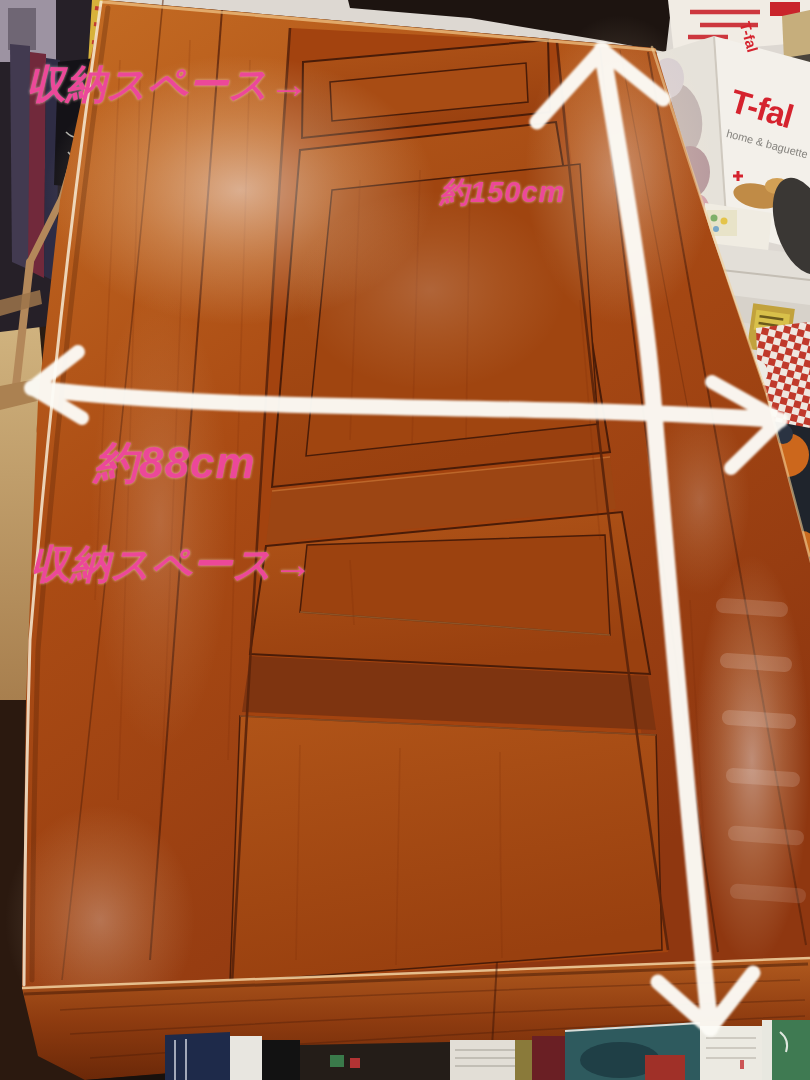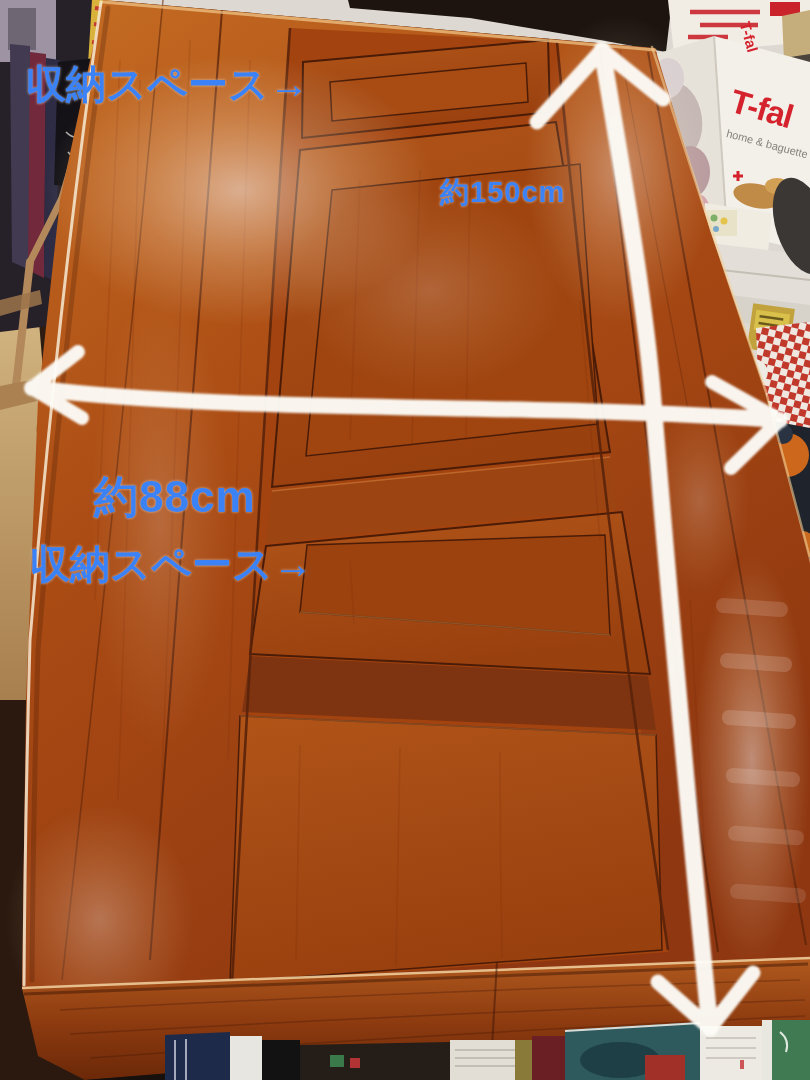--- a/index.html
+++ b/index.html
@@ -3,27 +3,28 @@
 <meta charset="utf-8">
 <style>
   html,body{margin:0;padding:0;background:#111;}
   #stage{
     position:relative;width:810px;height:1080px;overflow:hidden;
     font-family:"Liberation Sans","DejaVu Sans",sans-serif;
     background:#3a2417;
   }
   #scene{position:absolute;left:0;top:0;z-index:1;}
   .lbl{
-    position:absolute;z-index:3;color:#3b82f6;font-weight:bold;white-space:nowrap;
+    position:absolute;z-index:3;color:#ec4899;font-weight:bold;white-space:nowrap;
     text-shadow:0 0 3px rgba(255,255,255,.55), 0 1px 2px rgba(190,120,60,.25);
     line-height:1;
+    font-style:italic;
   }
   #storage1{left:26px;top:64px;font-size:40px;}
   #len-label{left:440px;top:178px;font-size:29px;letter-spacing:1px;}
-  #wid-label{left:94px;top:441px;font-size:44px;letter-spacing:1px;margin-top:34px;}
+  #wid-label{left:94px;top:441px;font-size:44px;letter-spacing:1px;}
   #storage2{left:30px;top:544px;font-size:40px;}
   .tfal{position:absolute;z-index:2;font-weight:bold;white-space:nowrap;line-height:1;}
   #tfal-side{left:752px;top:20px;font-size:15px;color:#d5232e;transform:rotate(74deg);transform-origin:left top;}
   #tfal-logo{left:736px;top:84px;font-size:33px;color:#d5232e;transform:rotate(16deg);transform-origin:left top;letter-spacing:-1px;}
   #tfal-tagline{left:728px;top:128px;font-size:11px;color:#85837e;transform:rotate(15deg);transform-origin:left top;font-weight:normal;}
 </style>
 </head>
 <body>
 
 <div id="stage">

